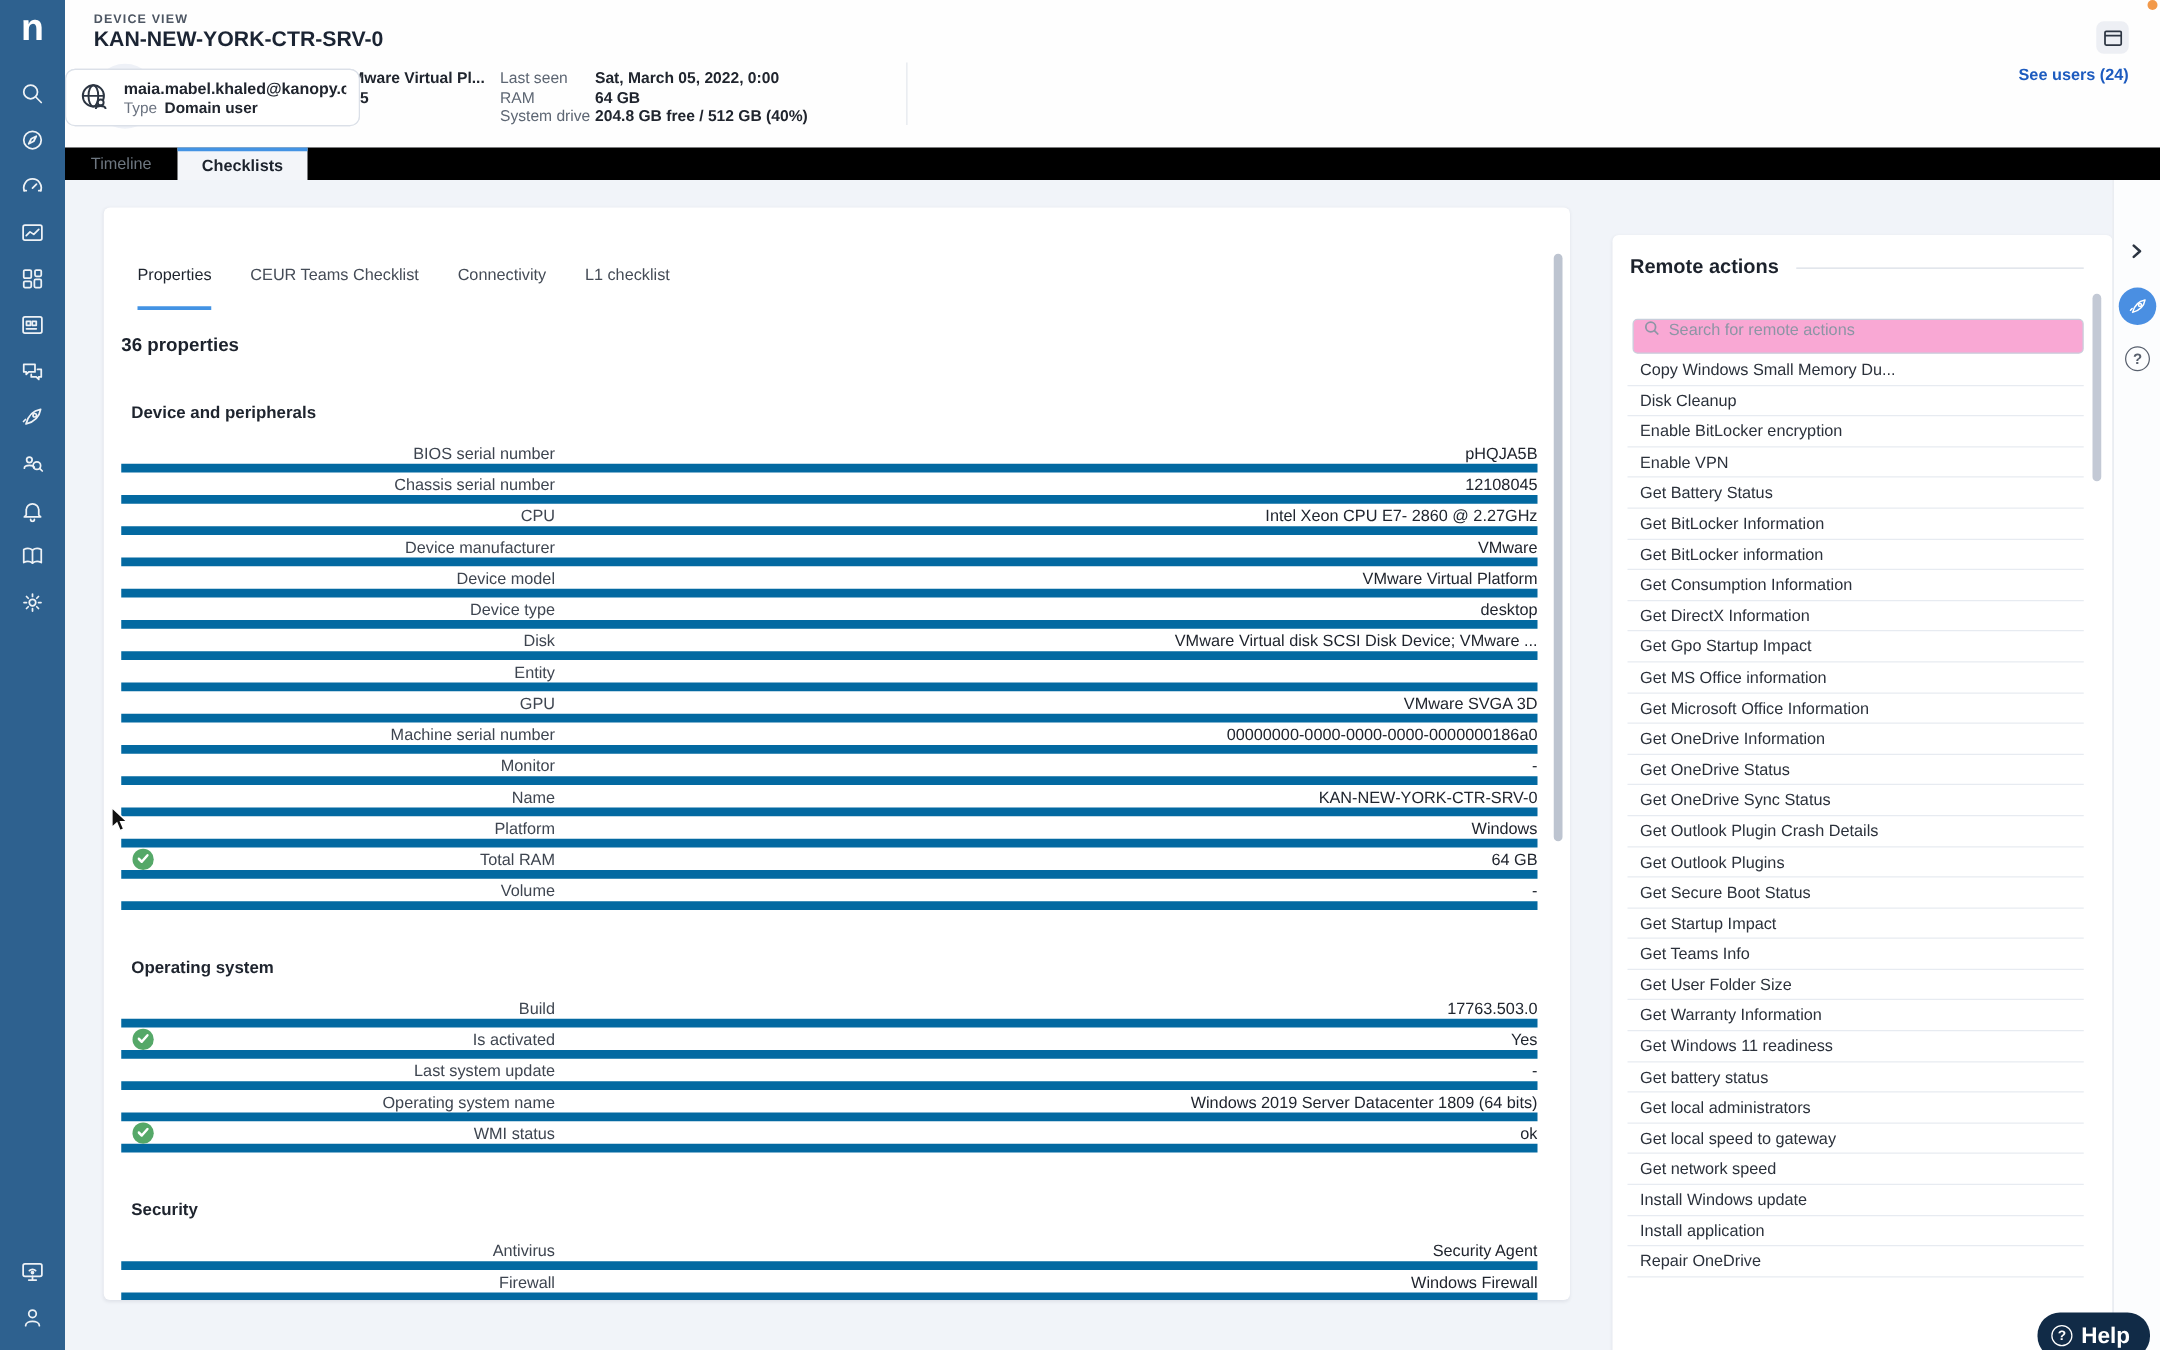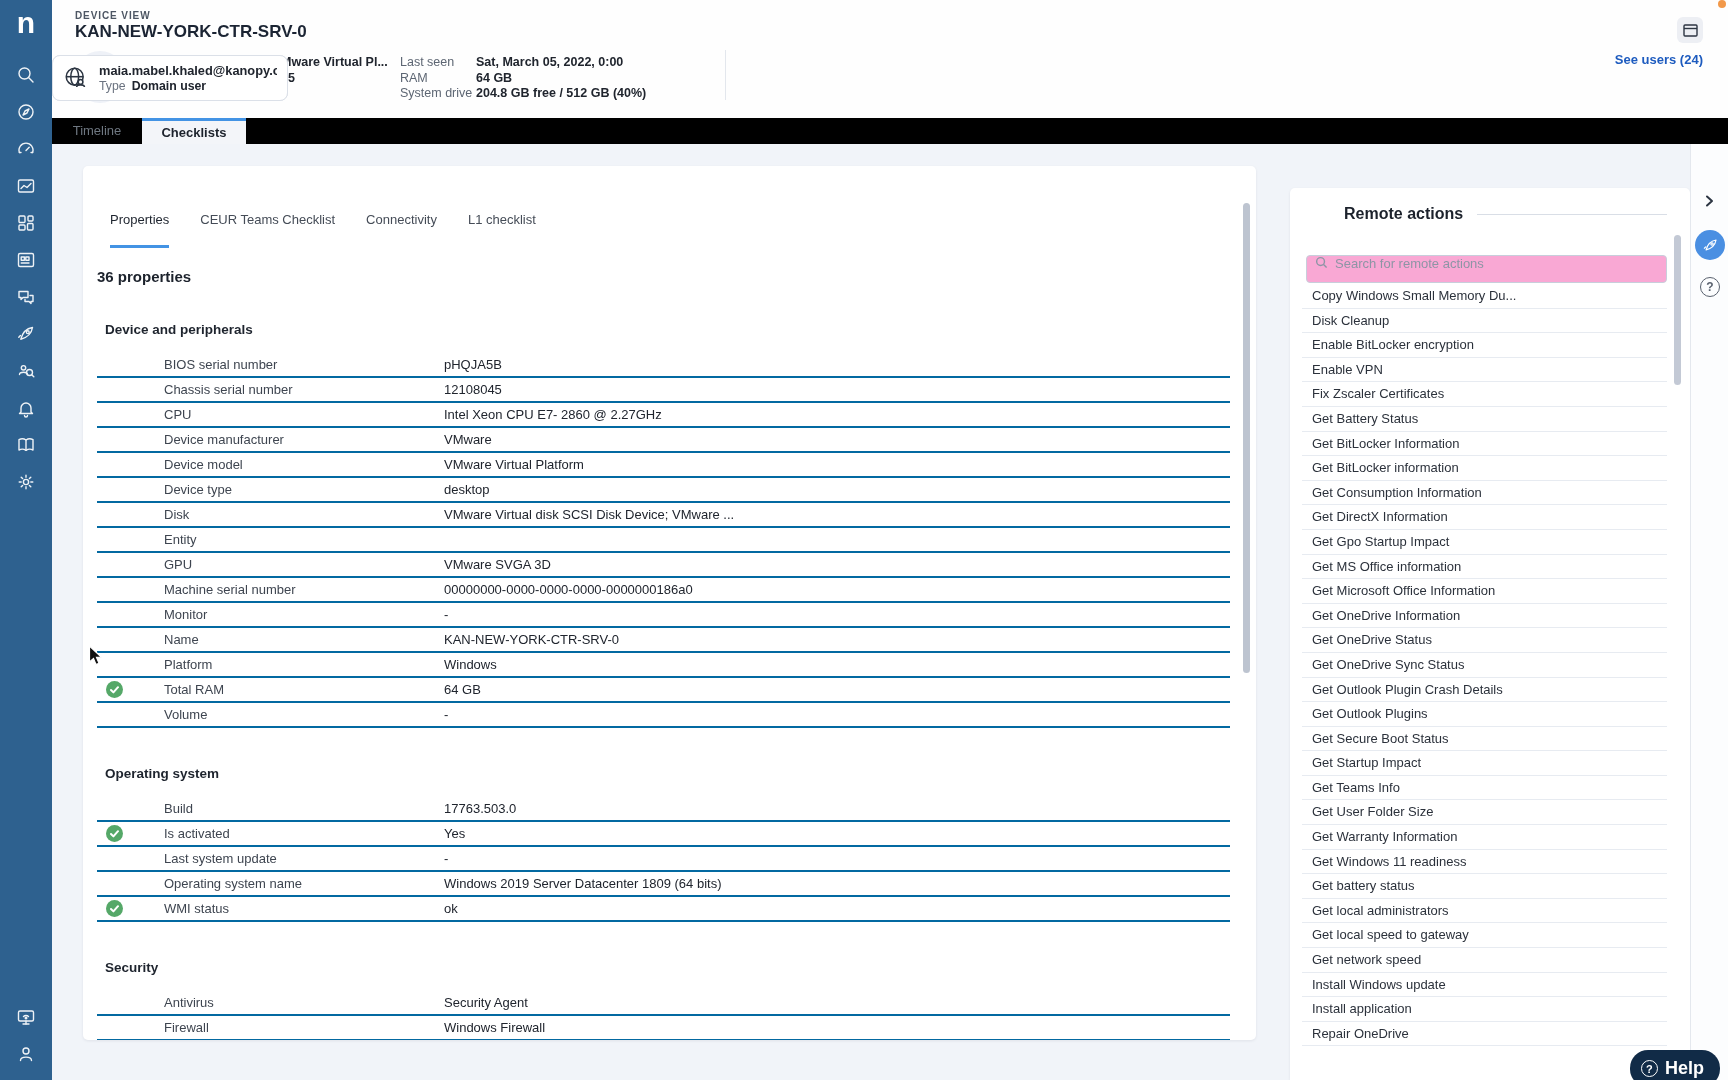--- a/index.html
+++ b/index.html
@@ -48,29 +48,29 @@
 
   
   .card { position:absolute; left:83px; top:166px; width:1173px; height:874px; background:#fff; border-radius:5px; box-shadow:0 1px 3px rgba(20,30,50,.08); overflow:hidden;padding-left:12px; }
   .inner-tabs { position:absolute; top:44px; left:27px; display:flex; gap:31px; }
   .inner-tab { font-size:13px; line-height:20px; color:#454c57; padding-bottom:15px; cursor:pointer; }
   .inner-tab.active { color:#1e242e; border-bottom:3px solid #4393e4; }
   .props-count { position:absolute; top:102px; left:14px; font-size:15px; font-weight:700; color:#1c222c; }
   .sections { position:absolute; top:156px; left:14px; right:26px; }
   .psection { margin-bottom:38px; }
   .psection h3 { font-size:13.5px; font-weight:700; color:#1e242e; margin:0 0 16px 8px; }
-  .prow { display:flex; align-items:center; height:25px; border-bottom:2px solid #0369a1; }
+  .prow { display:flex; align-items:center; height:25px; border-bottom:7px solid #0369a1;text-align:right; }
   .check-slot { width:26px; margin-left:9px; display:flex; align-items:center; }
   .plabel { width:280px; font-size:13px; color:#3e4550; margin-left:32px; white-space:nowrap; }
   .pvalue { flex:1; font-size:13px; color:#20252e; white-space:nowrap; overflow:hidden; }
   .card-scrollbar { position:absolute; right:6px; top:37px; width:7px; height:470px; border-radius:4px; background:#bdc4d0; cursor:pointer; }
 
   
   .panel { position:absolute; left:1290px; top:188px; width:400px; height:892px; background:#fff; border-radius:5px 5px 0 0; box-shadow:0 1px 3px rgba(20,30,50,.08); }
-  .panel-title-row { position:absolute; top:17px; left:14px; right:23px; display:flex; align-items:center; gap:14px;margin-left:40px; }
+  .panel-title-row { position:absolute; top:17px; left:14px; right:23px; display:flex; align-items:center; gap:14px; }
   .panel-title { font-size:16px; font-weight:700; color:#1c222c; white-space:nowrap; }
   .panel-title-rule { flex:1; height:1px; background:#d9dee6; }
   .ra-search { position:absolute; top:67px; left:16px; width:361px; height:28px; border:1px solid #c8cedb; border-radius:4px; background:#f9a8d4; display:flex; align-items:flex-start; padding:0 8px; gap:7px; }
   .ra-search svg { stroke:#8d95a5; fill:none; stroke-width:1.5; flex:none; }
   .ra-search input { border:none; outline:none; flex:1; font-size:13px; font-family:"Liberation Sans", sans-serif; color:#20252e; background:transparent; }
   .ra-search input::placeholder { color:#8d95a5; }
   .ra-list { position:absolute; top:96px; left:12px; width:365px; }
   .ra-item { height:24.6px; line-height:24.6px; padding-left:10px; font-size:13px; color:#2b313b; border-bottom:1px solid #e7ebf1; white-space:nowrap; overflow:hidden; cursor:pointer; }
   .panel-scrollbar { position:absolute; right:9px; top:47px; width:7px; height:150px; border-radius:4px; background:#c3c9d5; cursor:pointer; }
 
@@ -618,21 +618,20 @@
   <div class="ra-list">
 
       <div class="ra-item">Copy Windows Small Memory Du...</div>
 
       <div class="ra-item">Disk Cleanup</div>
 
       <div class="ra-item">Enable BitLocker encryption</div>
 
       <div class="ra-item">Enable VPN</div>
 
-      <div class="ra-item">Fix Zscaler Certificates</div>
 
       <div class="ra-item">Get Battery Status</div>
 
       <div class="ra-item">Get BitLocker Information</div>
 
       <div class="ra-item">Get BitLocker information</div>
 
       <div class="ra-item">Get Consumption Information</div>
 
       <div class="ra-item">Get DirectX Information</div>

